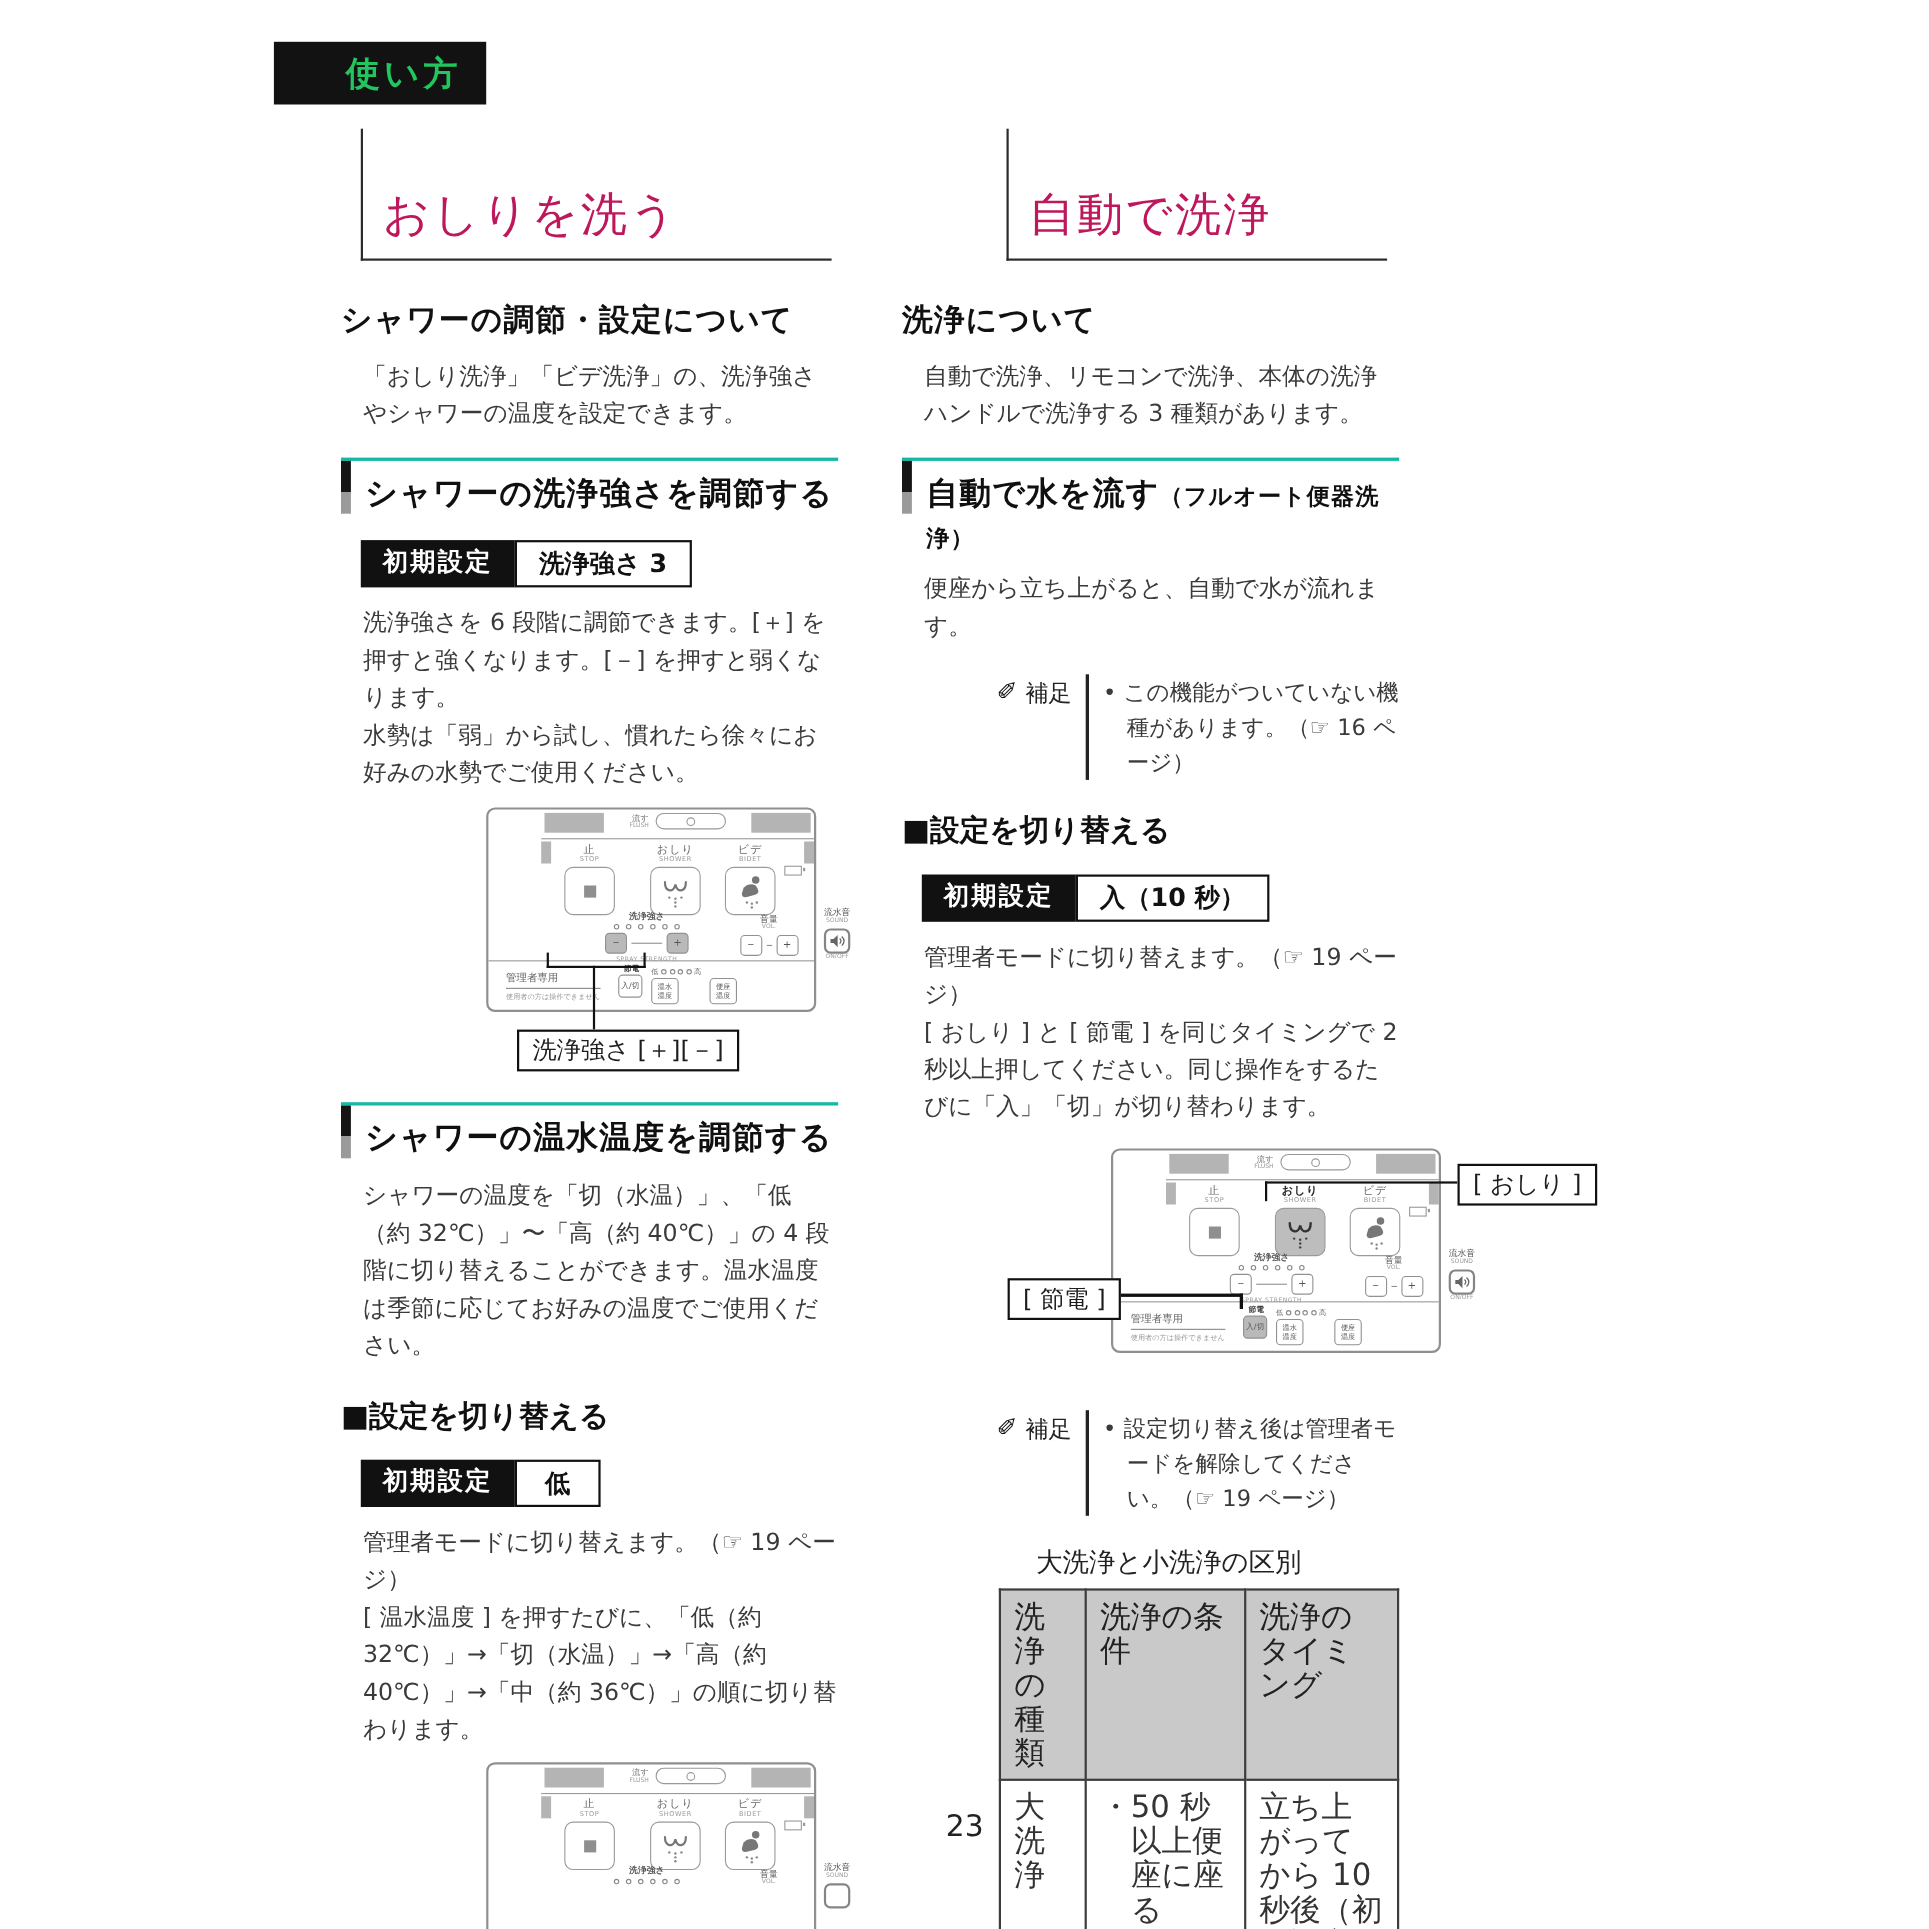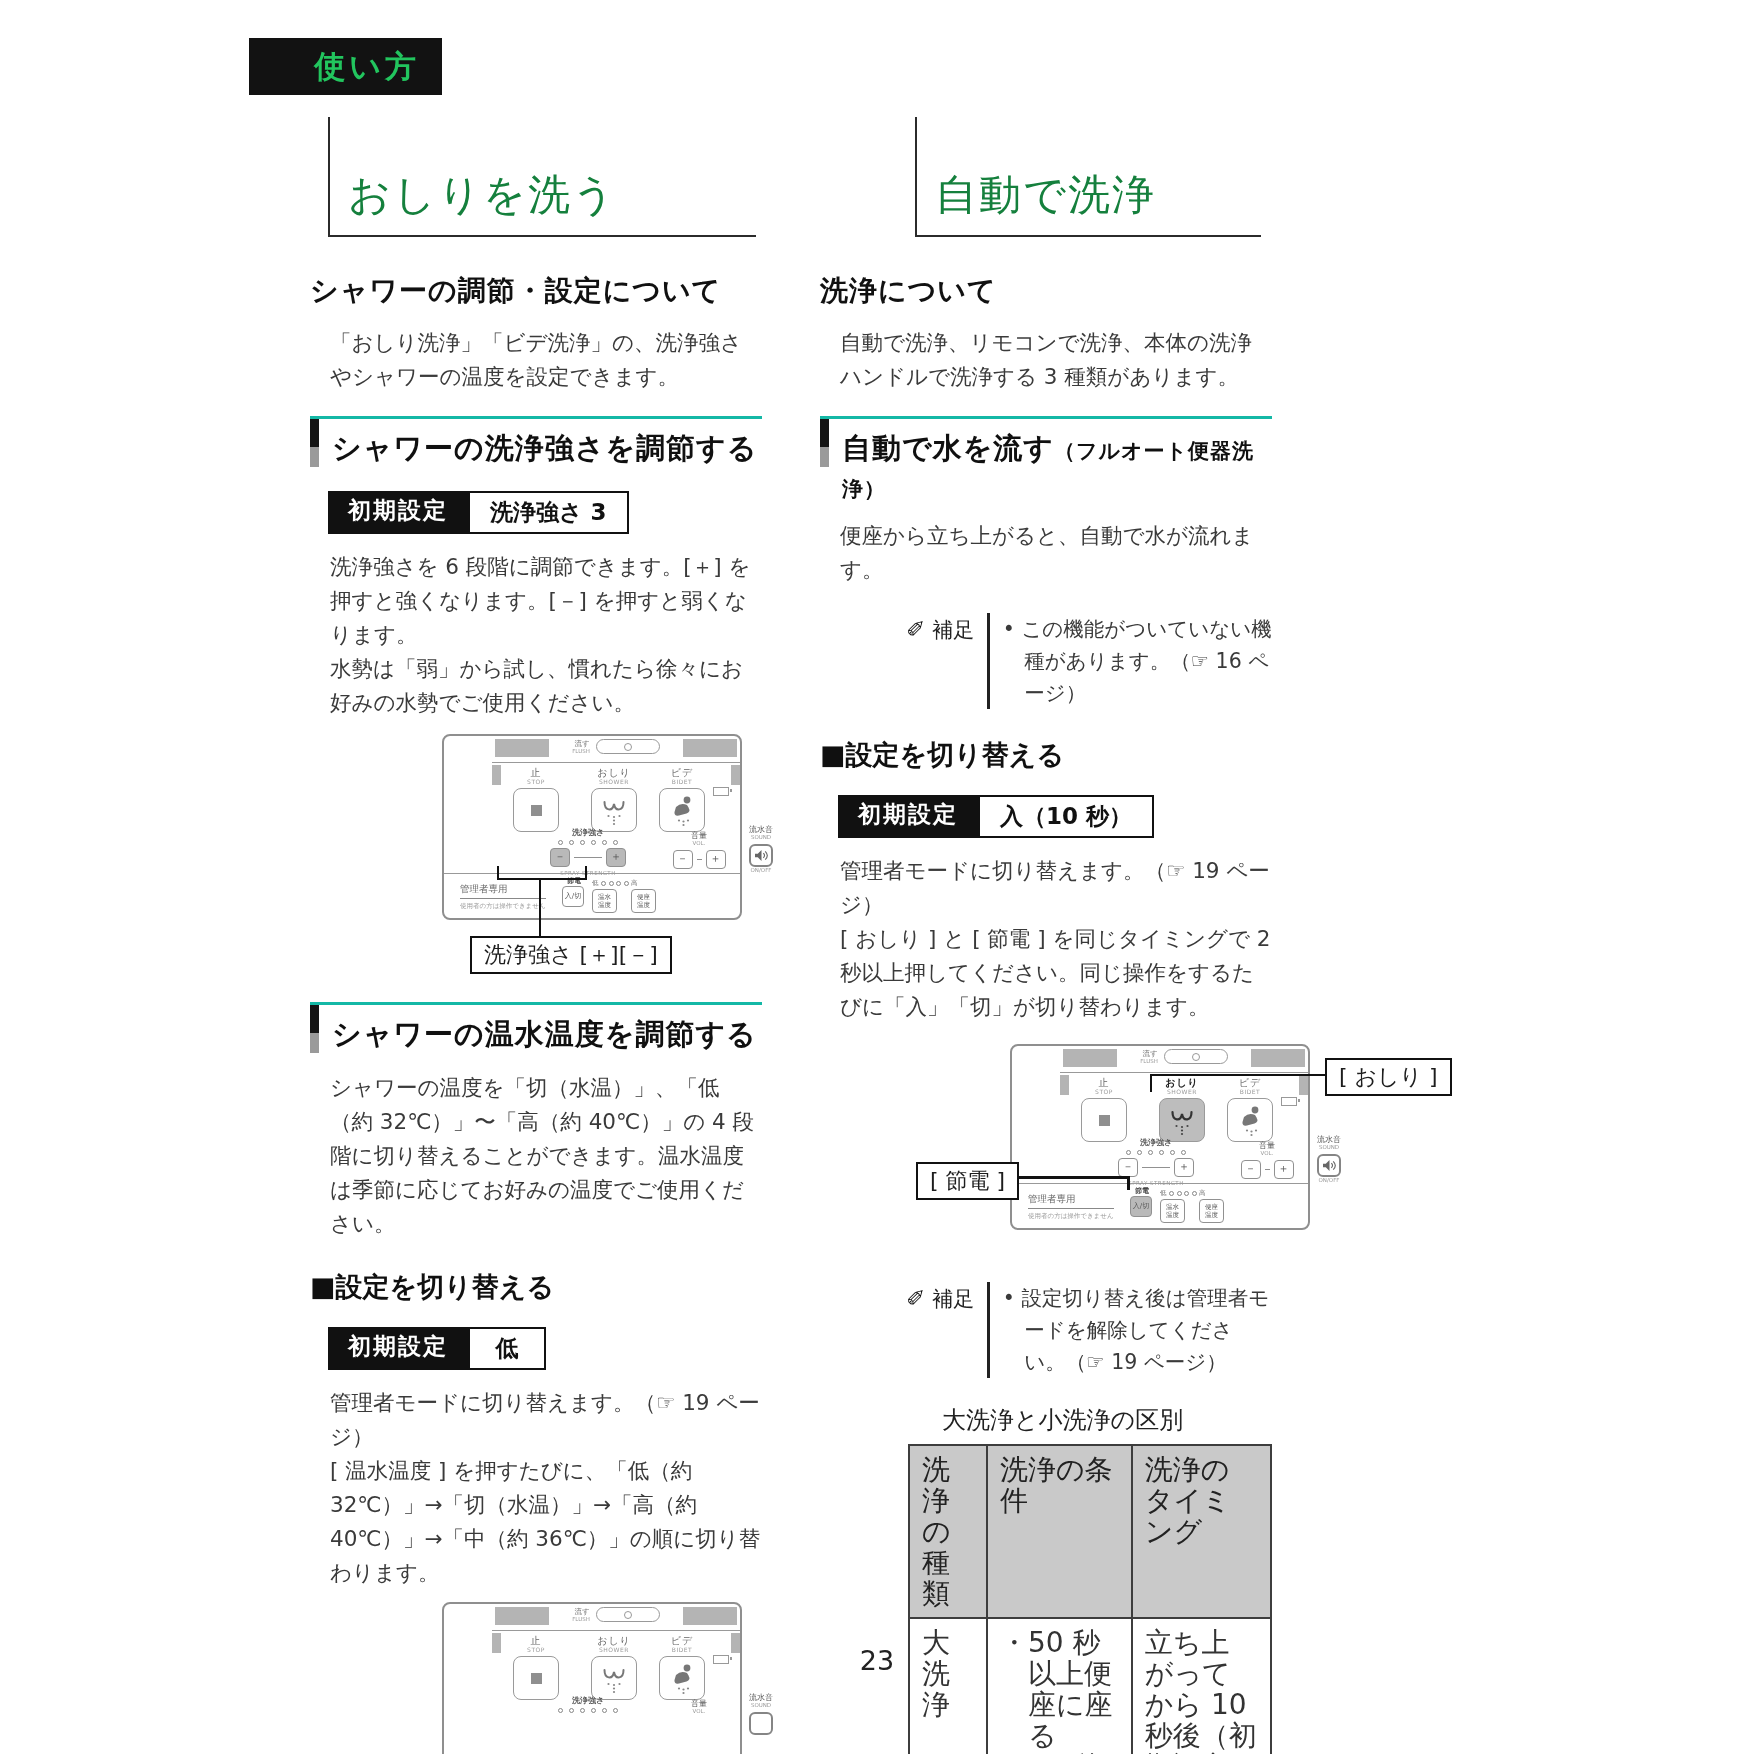--- a/index.html
+++ b/index.html
@@ -6,21 +6,21 @@
   .page{position:relative;width:1754px;height:1754px;background:#ffffff;overflow:hidden;
         font-family:"DejaVu Sans","Liberation Sans",sans-serif;color:#333;}
   
   .tag{position:absolute;left:249px;top:38px;width:193px;height:57px;background:#121212;color:#22c55e;
        display:flex;align-items:center;justify-content:flex-end;padding-right:22px;box-sizing:border-box;
        font-size:31px;font-weight:bold;letter-spacing:4px;}
   
   .coltitle{position:absolute;top:117px;height:120px;box-sizing:border-box;
             border-left:2.5px solid #2b2b2b;border-bottom:2.5px solid #2b2b2b;
             display:flex;align-items:flex-end;padding:0 0 12px 18px;
-            font-size:42px;color:#15803d;letter-spacing:2px;}
+            font-size:42px;color:#be185d;letter-spacing:2px;}
   .coltitle.l{left:328px;width:428px;}
   .coltitle.r{left:915px;width:346px;}
   
   .col{position:absolute;top:272px;}
   .col.l{left:310px;width:452px;}
   .col.r{left:820px;width:452px;}
   .h2{font-size:28px;font-weight:bold;color:#111;letter-spacing:1px;}
   .body{font-size:21.5px;line-height:34px;color:#3a3a3a;margin:16px 0 0 20px;white-space:pre-line;}
   
   .sec{position:relative;border-top:3px solid #14b8a6;padding:10px 0 0 22px;margin-top:22px;width:452px;box-sizing:border-box;}
@@ -91,21 +91,21 @@
   .lab6{font-size:5.5px;color:#9a9a9a;line-height:7px;}
   .r-admin{position:absolute;left:0;right:0;bottom:0;height:44px;border-top:1.5px solid #999;}
   .r-adminlab{position:absolute;left:16px;top:9px;}
   .r-adminlab .a1{font-size:9.5px;color:#666;border-bottom:1px solid #888;padding-bottom:2px;}
   .r-adminlab .a2{font-size:6.5px;color:#999;margin-top:3px;}
   .r-eco{position:absolute;left:118px;top:3px;width:24px;text-align:center;}
   .eco-lab{font-size:7px;font-weight:bold;color:#444;line-height:8px;}
   .r-power{width:22px;height:21px;font-size:7px;line-height:18px;margin-top:1px;}
   .r-lamps{position:absolute;left:148px;top:5px;display:flex;align-items:center;gap:2.5px;font-size:6.5px;color:#666;}
   .r-lamp{width:5px;height:5px;border:1px solid #888;border-radius:50%;box-sizing:border-box;}
-  .r-temps{position:absolute;left:148px;top:15px;display:flex;gap:14px;}
+  .r-temps{position:absolute;left:148px;top:15px;display:flex;gap:28px;}
   .r-tbtn{width:25px;height:24px;border:1.5px solid #919191;border-radius:4px;font-size:6.5px;line-height:8px;
           display:flex;flex-direction:column;align-items:center;justify-content:center;color:#555;box-sizing:border-box;background:#fff;}
   
   .v1 .r-strength .r-sbtn{background:#b9b9b9;}
   .v3 .g-shower .r-btn{background:#bdbdbd;}
   .v3 .g-shower .jp{font-weight:bold;color:#222;}
   .v3 .r-power{background:#b9b9b9;}
   
   .tablewrap{margin:26px 0 0 88px;}
   .table-title{font-size:24px;color:#222;margin:0 0 8px 34px;}

